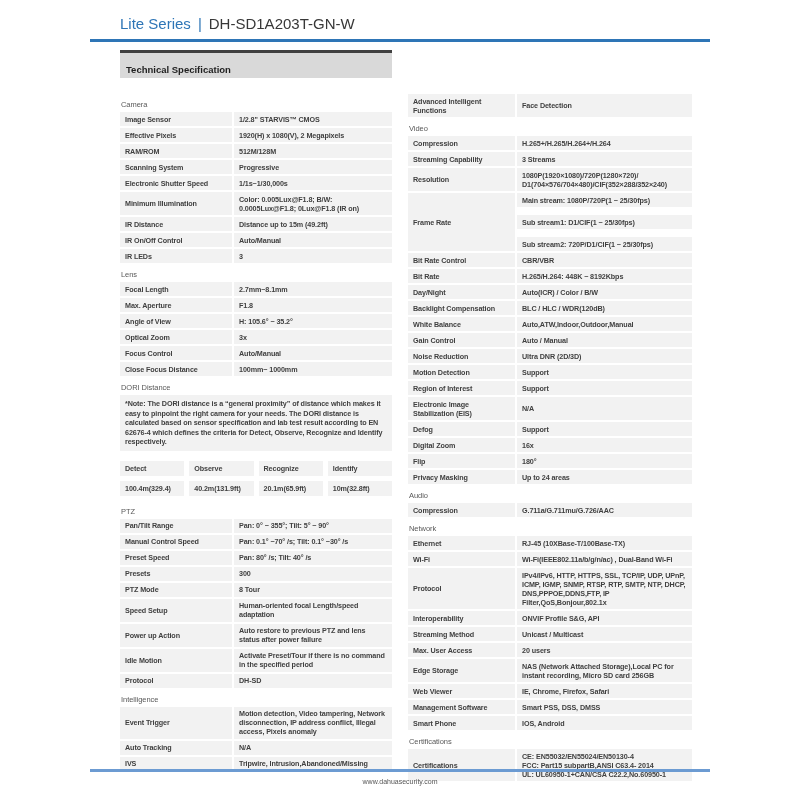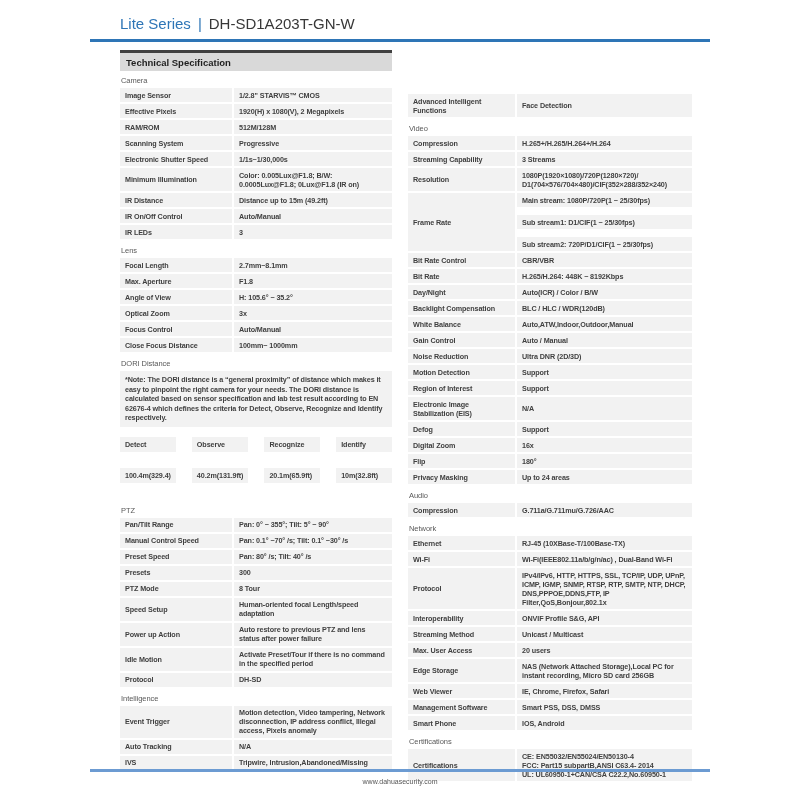--- a/index.html
+++ b/index.html
@@ -29,21 +29,21 @@
 
   
   .columns{display:flex;gap:16px;padding-left:120px;align-items:flex-start;}
   .col{display:block;}
   .col-left{width:272px;}
   .col-right{width:284px;margin-top:44px;}
 
   .specbar{
     background:var(--bar-bg);border-top:3px solid var(--bar-border);
     font-weight:700;font-size:9.5px;color:#1f1f1f;
-    padding:4px 6px 3px;margin-bottom:0;
+    padding:11px 6px 3px;margin-bottom:17px;
   }
 
   .sec-label{font-size:7.5px;color:var(--section-text);padding:5px 1px 3px;letter-spacing:-0.05px;}
 
   .row{display:flex;gap:2px;margin-bottom:2px;}
   .cell{
     background:var(--row-bg);
     font-size:7.2px;line-height:9px;font-weight:700;letter-spacing:-0.1px;
     padding:2.5px 5px;display:flex;align-items:center;min-height:14px;
   }
@@ -53,21 +53,21 @@
   .cell.value{flex:1;}
   .cell.lines{display:block;}
   .value-stack{flex:1;display:flex;flex-direction:column;gap:8px;}
   .value-stack .cell.value{flex:none;width:100%;}
 
   .note{
     background:var(--row-bg);font-size:7.2px;line-height:9.5px;font-weight:700;
     letter-spacing:-0.1px;padding:4px 5px;margin-bottom:10px;
   }
 
-  .grid{display:grid;grid-template-columns:repeat(4,1fr);gap:16px;margin-bottom:18px;}
+  .grid{display:grid;grid-template-columns:repeat(4,1fr);gap:5px;margin-bottom:6px;}
   .gcell{
     background:var(--row-bg);font-size:7.2px;line-height:9px;font-weight:700;
     letter-spacing:-0.1px;padding:3px 5px;min-height:14px;display:flex;align-items:center;
   }
 
   
   .footer{position:absolute;left:0;top:769px;width:800px;}
   .rule-bottom{margin-left:90px;width:620px;height:2.5px;background:var(--footer-line);}
   .footer-url{text-align:center;font-size:7px;color:#555555;padding-top:6px;letter-spacing:0;}
 </style>

